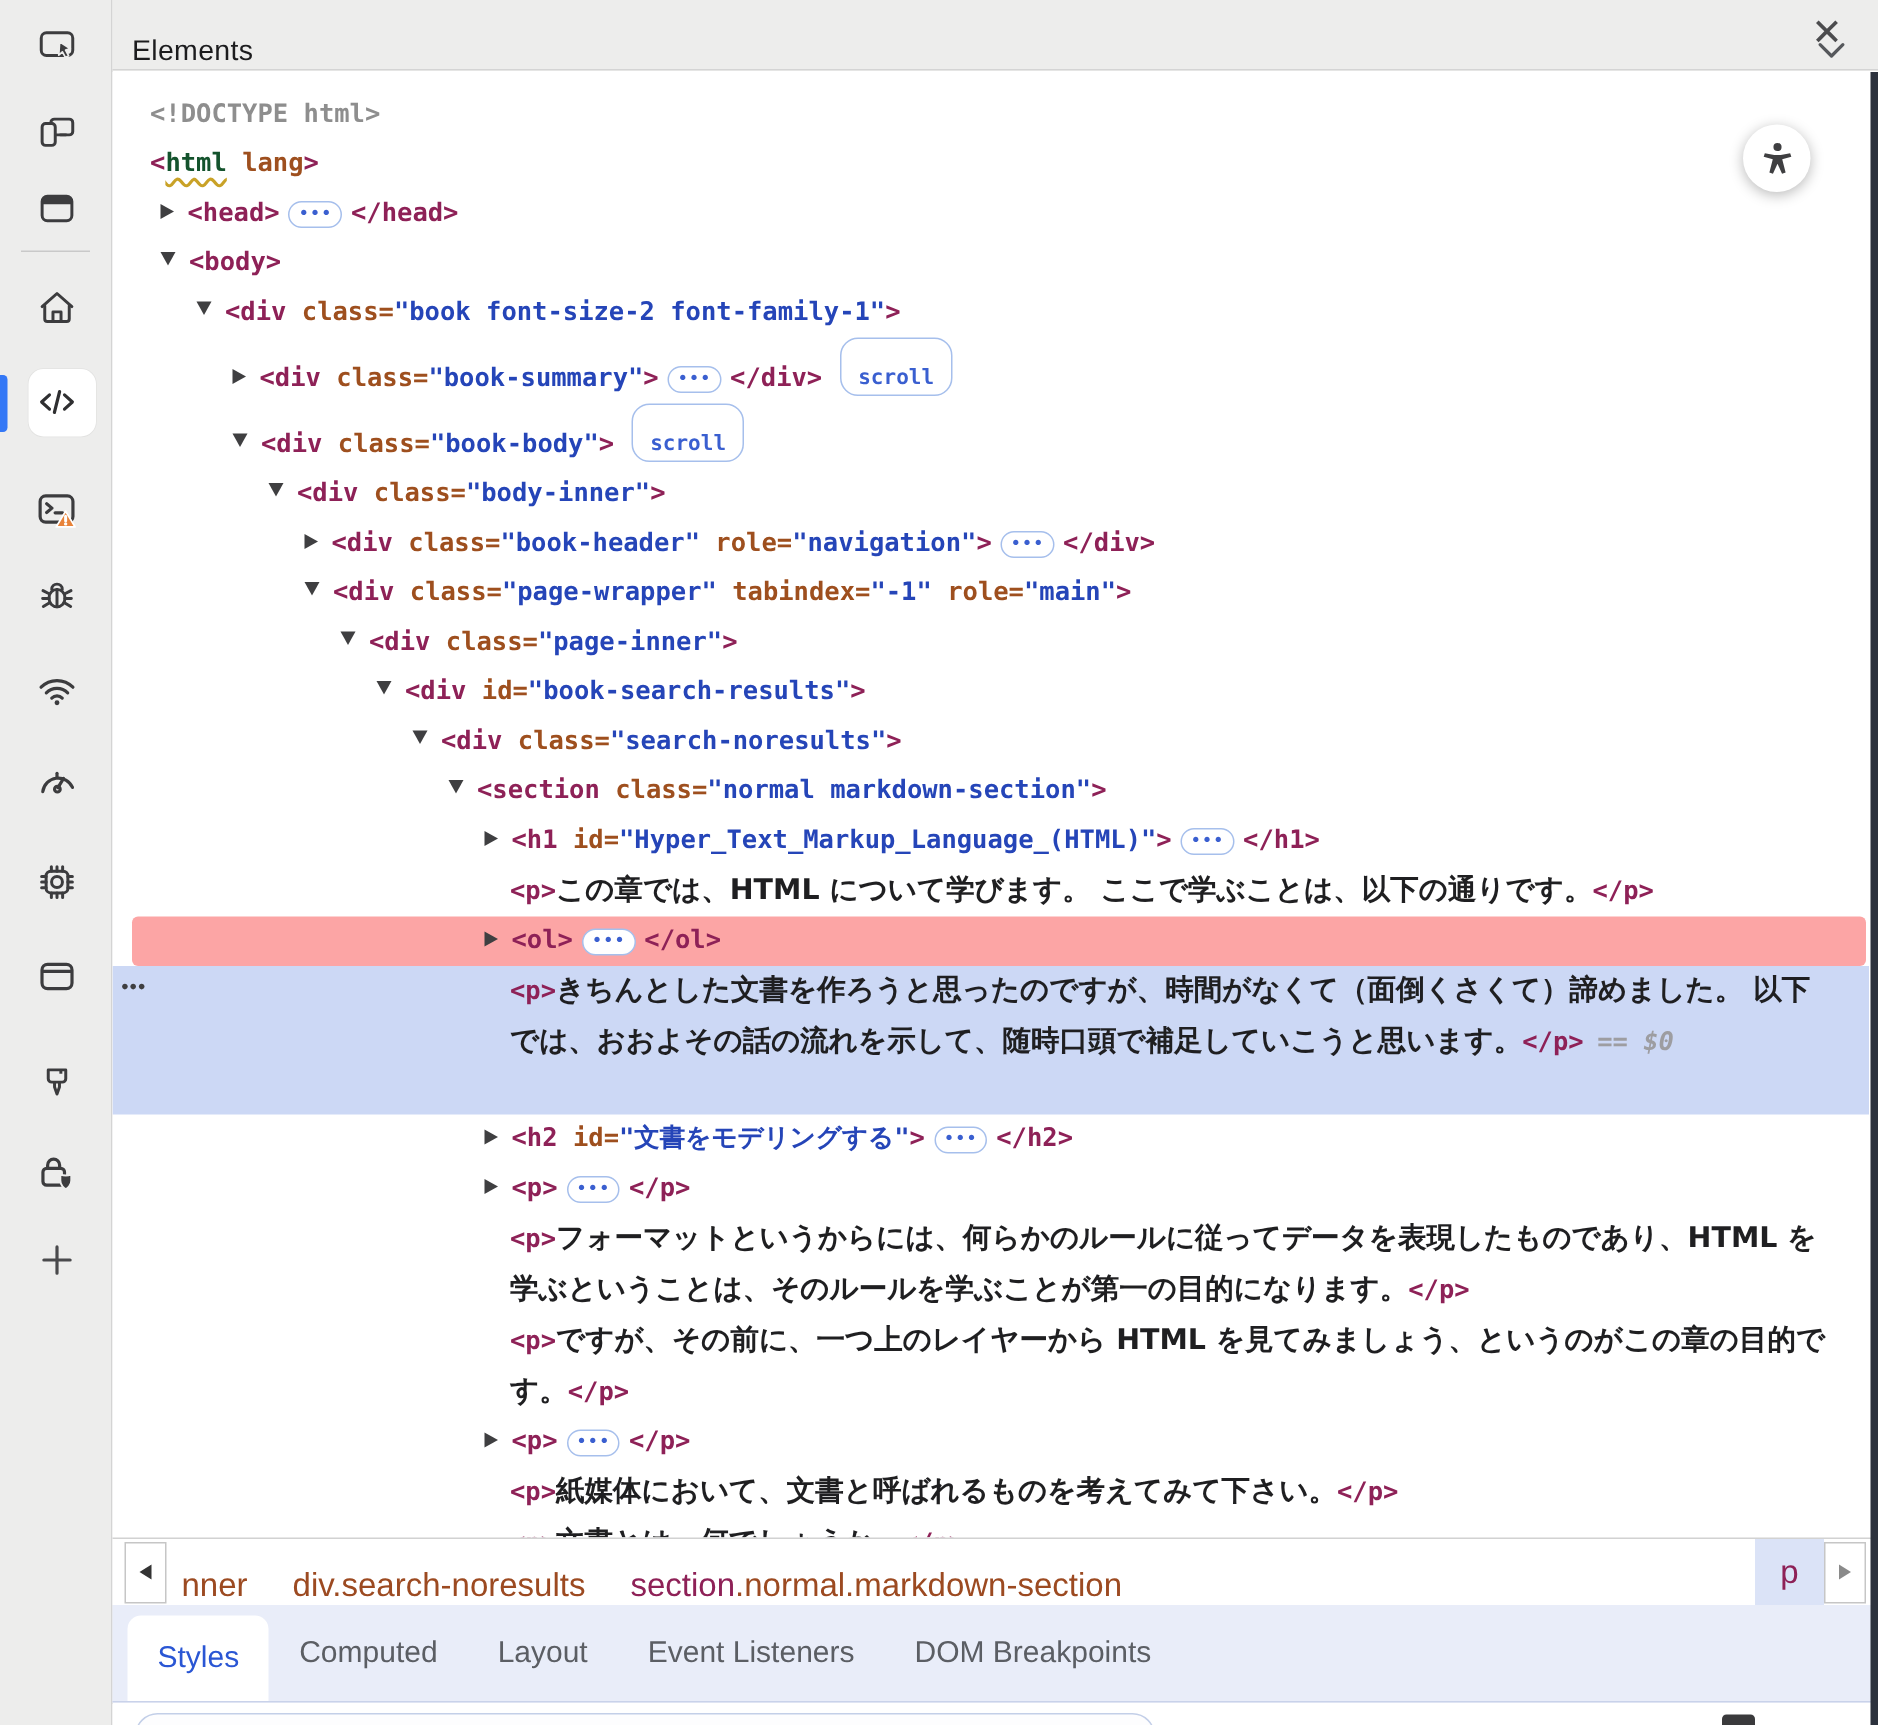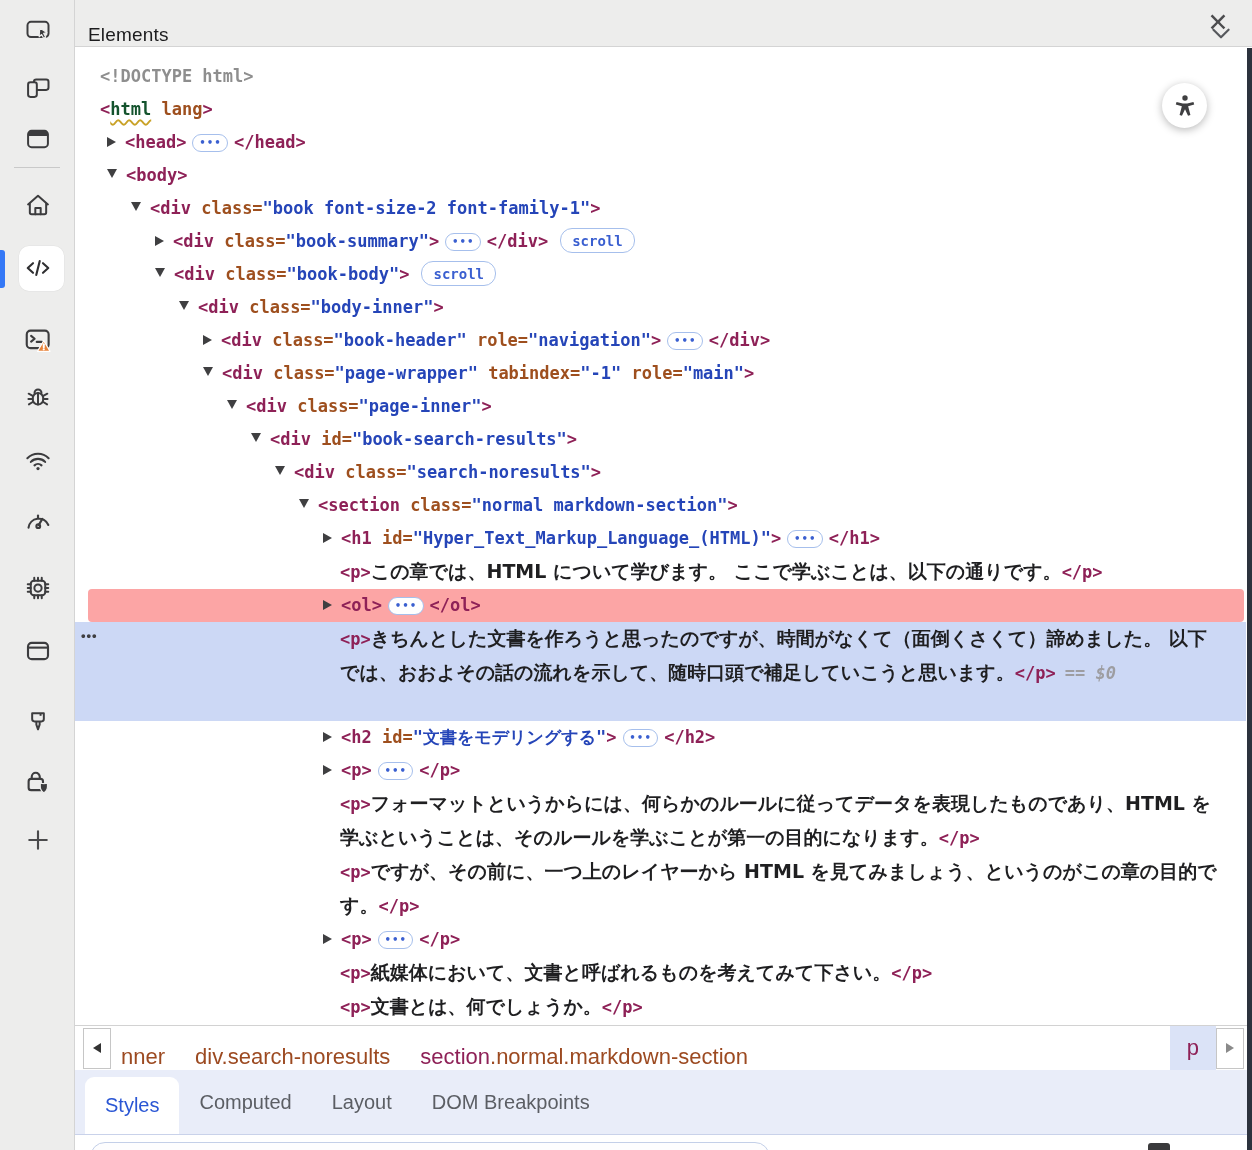--- a/index.html
+++ b/index.html
@@ -41,21 +41,21 @@
               text-decoration-color:#c9a227; text-underline-offset:4px; text-decoration-thickness:2px; }
   .tok-attr { color:#9e4f1e; }
   .tok-val  { color:#2545b8; }
   .tok-text { color:#1f1f21; font-family:"DejaVu Sans","Liberation Sans",sans-serif; font-size:19px; }
   .tok-flag { color:#9d9da1; font-style:italic; margin-left:9px; }
   .dots-pill { display:inline-block; border:1.5px solid #a6bfec; border-radius:10px;
                color:#3a5fd0; background:#fff; font-size:10px; letter-spacing:1.5px;
                line-height:15px; padding:0 5px 1px 6px; margin:0 6px; vertical-align:2px; }
   .scroll-badge { display:inline-block; border:1.5px solid #a6bfec; border-radius:12px;
                   color:#3a5fd0; background:#fff; font-size:14px; line-height:20px;
-                  padding:2px 11px 1px; margin-left:12px; vertical-align:1px; }
+                  padding:16px 11px 1px; margin-left:12px; vertical-align:1px; }
   .tri { display:inline-block; width:0; height:0; margin-left:-17px; margin-right:9px; vertical-align:1px; }
   .tri.closed { border-left:9px solid #3f3f41; border-top:5.5px solid transparent;
                 border-bottom:5.5px solid transparent; }
   .tri.open { border-top:9px solid #3f3f41; border-left:5.5px solid transparent;
               border-right:5.5px solid transparent; vertical-align:3px; }
   .gutter-dots { position:absolute; left:6px; top:-3px; color:#3f3f41; font-size:13px;
                  letter-spacing:1px; font-family:"Liberation Sans",sans-serif; }
 
   
   .a11y-btn { position:absolute; left:1162px; top:83px; width:45px; height:45px;
@@ -245,20 +245,21 @@
     </div>
   <div class="crumb-nav right">
       <span class="tri-right"></span>
     </div>
 </div>
 
 <div class="tabsbar" id="tabsbar">
     <div class="tab selected">Styles</div>
     <div class="tab">Computed</div>
     <div class="tab">Layout</div>
+    <div class="tab">Event Listeners</div>
     <div class="tab">DOM Breakpoints</div>
   </div>
 <svg class="tabs-chevron" width="26" height="26" viewBox="0 0 24 24" fill="none" stroke="#56585c" stroke-width="2" stroke-linecap="round" stroke-linejoin="round">
   <path d="M5 9l7 7 7-7"></path>
 </svg>
 
 <div class="bottomstrip">
   <div class="filter-pill"></div>
   <div class="swatch-icon"></div>
 </div>

